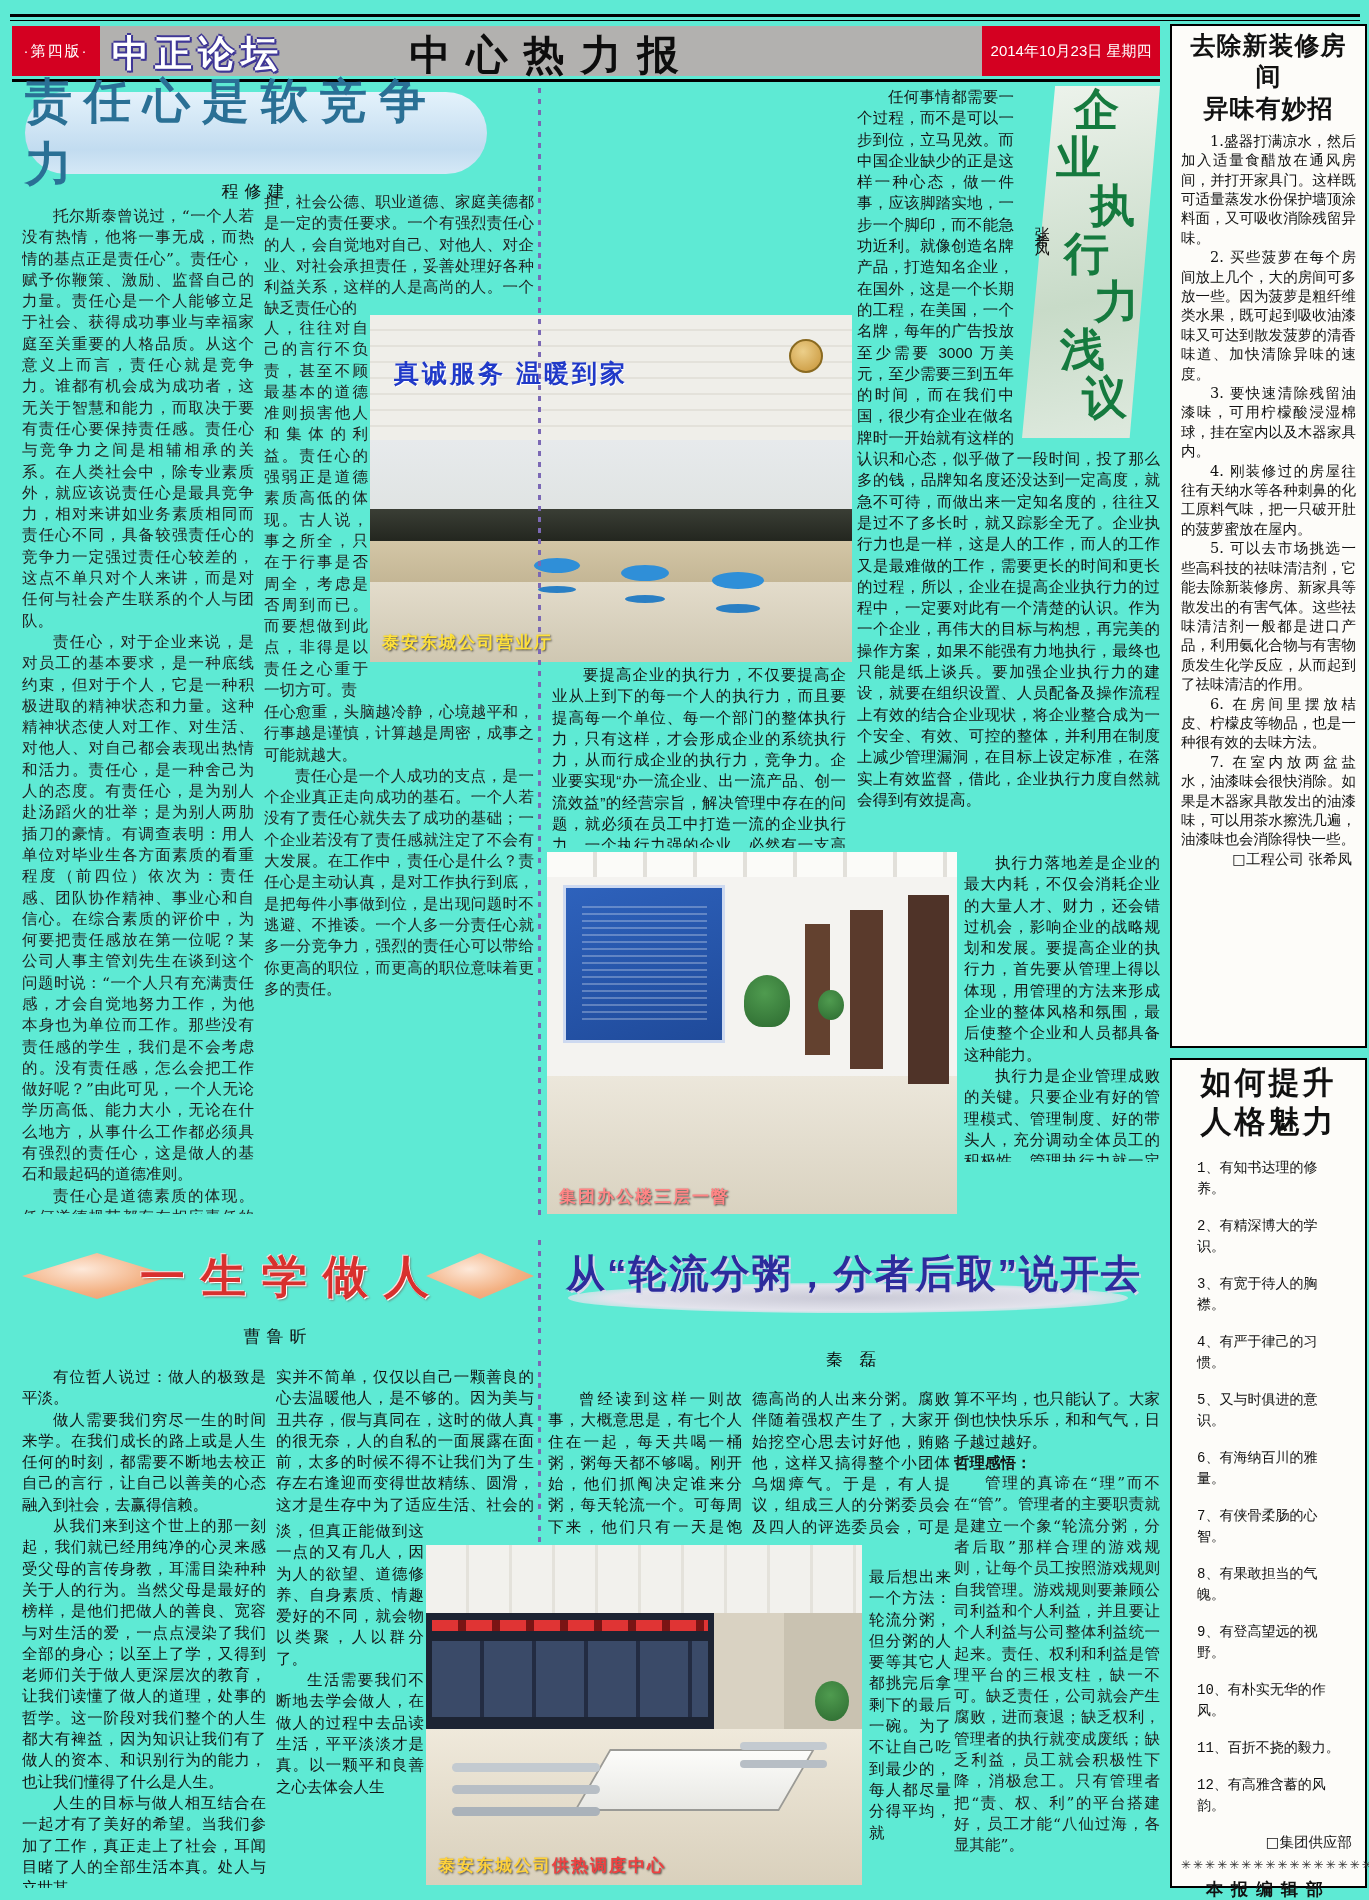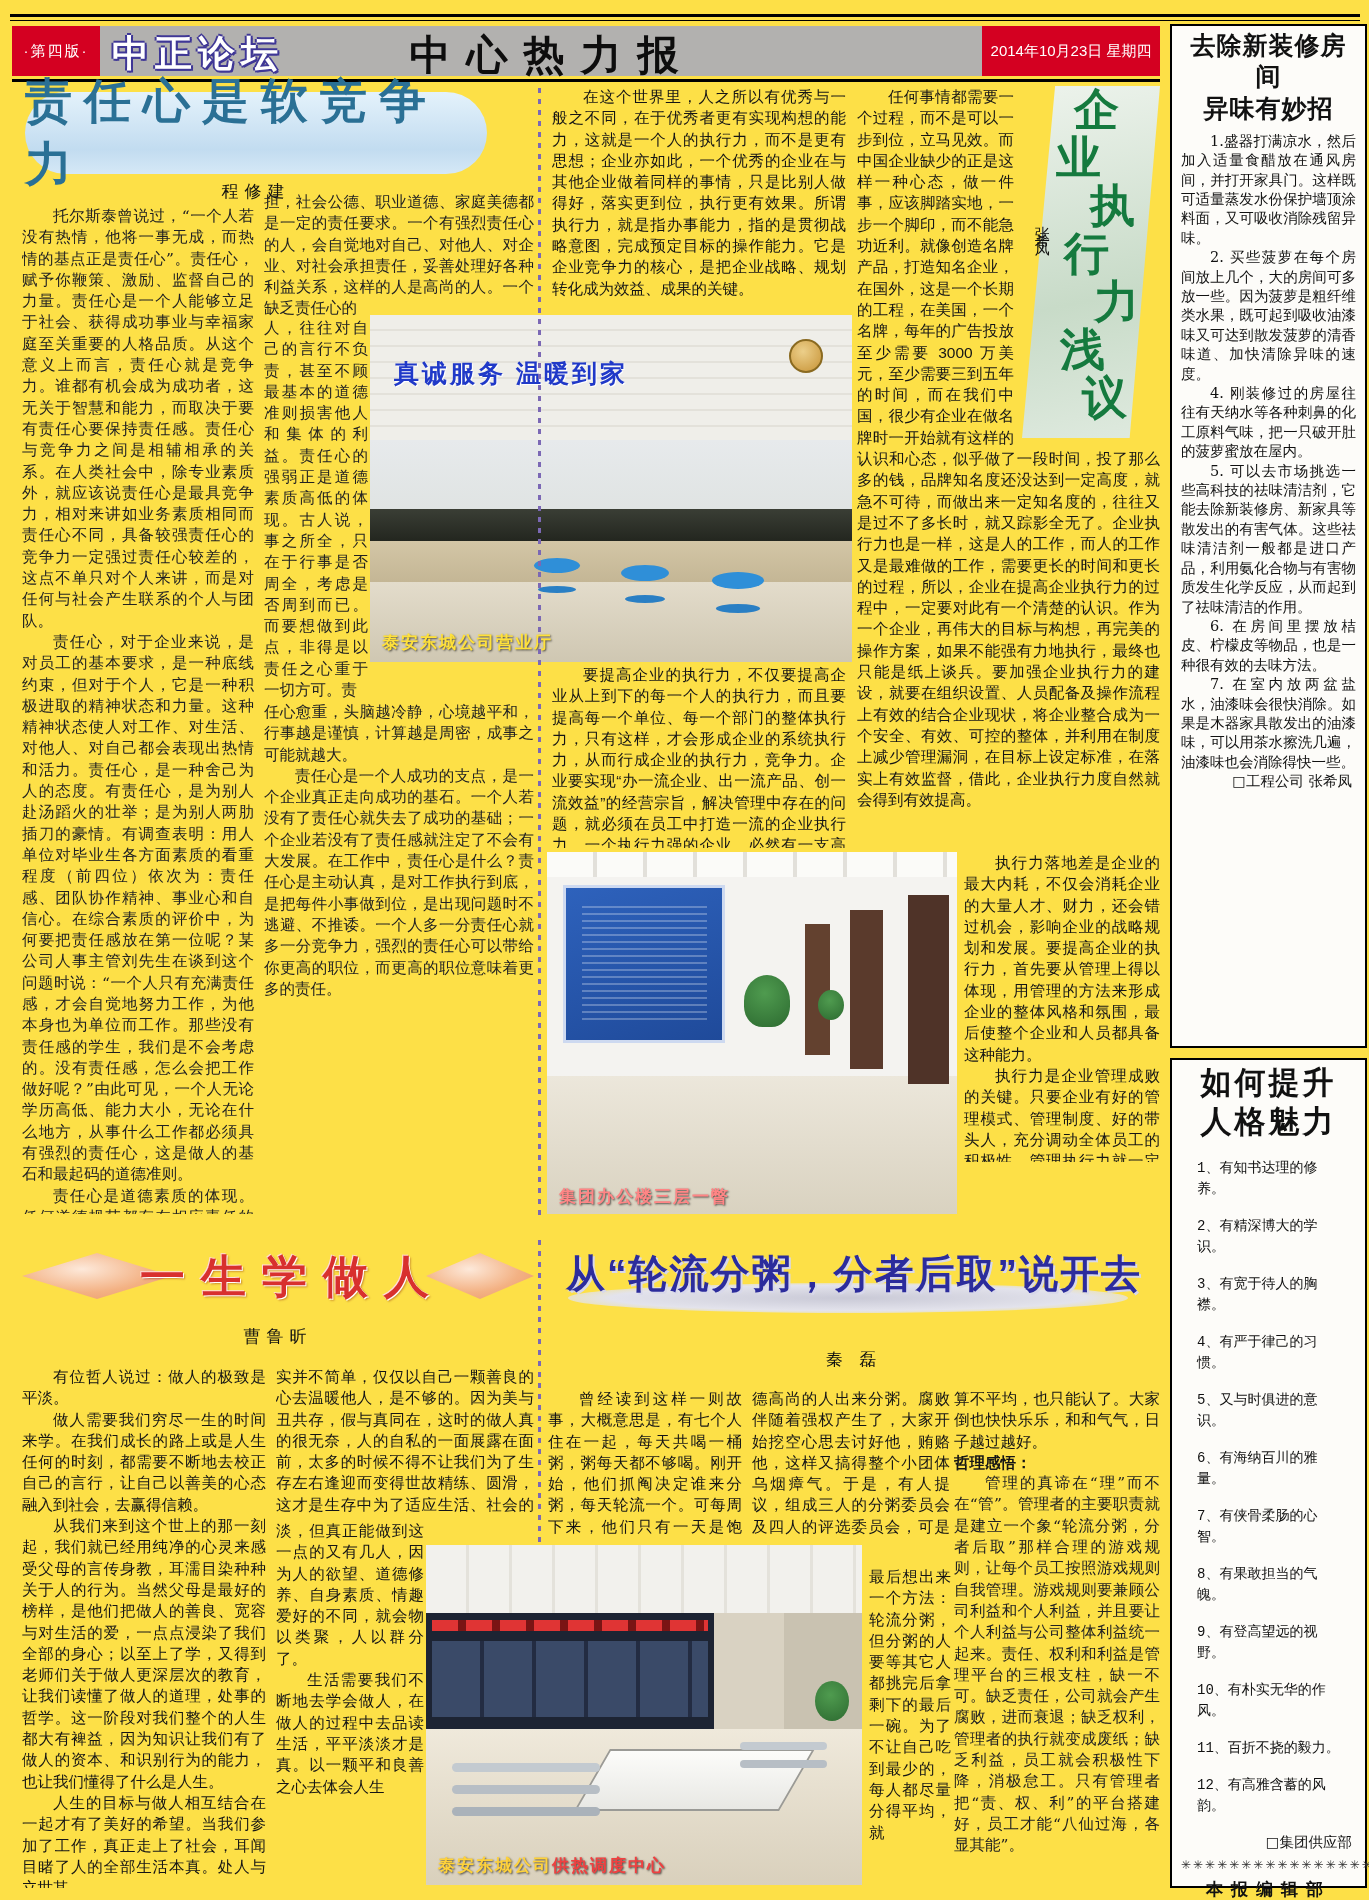--- a/index.html
+++ b/index.html
@@ -1,16 +1,16 @@
 <!DOCTYPE html>
 <html><head>
 <meta charset="utf-8">
 <style>
   html,body{margin:0;padding:0;background:#e8e8e8;}
-  #page{position:relative;width:1369px;height:1900px;background:#fde047;margin:0 auto;
+  #page{position:relative;width:1369px;height:1900px;background:#5eead4;margin:0 auto;
         font-family:"Liberation Sans",sans-serif;color:#111;overflow:hidden;}
   .abs{position:absolute;}
   .rule{background:#000;}
   
   #band{background:#b2b1af;}
   .redbox{background:#d40021;color:#fff;display:flex;align-items:center;justify-content:center;}
   #edition{font-size:15px;letter-spacing:2px;}
   #forum{font-size:37px;font-weight:bold;color:#fff;letter-spacing:6px;
          text-shadow:2px 0 #3f3796,-2px 0 #3f3796,0 2px #3f3796,0 -2px #3f3796,2px 2px #3f3796;}
   #masthead{font-family:"Liberation Serif",serif;font-size:41px;font-weight:bold;letter-spacing:16px;
@@ -126,23 +126,20 @@
     <div class="pp" style="left:0;top:65%;width:100%;height:12%;background:linear-gradient(180deg,#d3c6a6,#c4b695)"></div>
     <div class="pp" style="left:0;top:77%;width:100%;height:23%;background:linear-gradient(180deg,#e3dccb,#cfc7b2)"></div>
     <div class="pp" style="left:34%;top:70%;width:46px;height:15px;border-radius:50%;background:#2f8fd8;box-shadow:0 24px 0 -4px #2a7fc4"></div>
     <div class="pp" style="left:52%;top:72%;width:48px;height:16px;border-radius:50%;background:#2f8fd8;box-shadow:0 26px 0 -4px #2a7fc4"></div>
     <div class="pp" style="left:71%;top:74%;width:52px;height:17px;border-radius:50%;background:#2f8fd8;box-shadow:0 28px 0 -4px #2a7fc4"></div>
     <span class="cap" style="color:#ffe13a">泰安东城公司营业厅</span>
   </div>
 
   <div class="abs vdiv" style="left:538px;top:88px;height:1128px"></div>
 
-  <div class="abs tx prt" style="left:552px;top:86px;width:294px;height:226px">
-    <p>在这个世界里，人之所以有优秀与一般之不同，在于优秀者更有实现构想的能力，这就是一个人的执行力，而不是更有思想；企业亦如此，一个优秀的企业在与其他企业做着同样的事情，只是比别人做得好，落实更到位，执行更有效果。所谓执行力，就是指办事能力，指的是贯彻战略意图，完成预定目标的操作能力。它是企业竞争力的核心，是把企业战略、规划转化成为效益、成果的关键。</p>
-  </div>
   <div class="abs tx prt" style="left:552px;top:664px;width:294px;height:184px">
     <p>要提高企业的执行力，不仅要提高企业从上到下的每一个人的执行力，而且要提高每一个单位、每一个部门的整体执行力，只有这样，才会形成企业的系统执行力，从而行成企业的执行力，竞争力。企业要实现“办一流企业、出一流产品、创一流效益”的经营宗旨，解决管理中存在的问题，就必须在员工中打造一流的企业执行力。一个执行力强的企业，必然有一支高素质的员工队伍，而具有高素质员工队伍的企业，必定是充满希望的企业。</p>
   </div>
 
   <div class="abs tx prt" style="left:857px;top:86px;width:303px;height:758px">
     <div id="tbox">
       <div id="tboxbg"></div>
       <div class="vchar" style="margin-left:52px">企</div>
       <div class="vchar" style="margin-left:34px">业</div>
       <div class="vchar" style="margin-left:68px">执</div>
@@ -237,20 +234,21 @@
     <div class="pp" style="left:72%;top:58%;width:20%;height:8px;border-radius:4px;background:#c3cad0;box-shadow:0 18px 0 0 #b7bec5"></div>
     <span class="cap"><span style="color:#ffd23a">泰安东城公司</span><span style="color:#f04040">供热调度中心</span></span>
   </div>
 
   <div class="abs sbox" id="sb1" style="left:1170px;top:24px;width:197px;height:1024px">
     <div class="sbtitle">去除新装修房间</div>
     <div class="sbtitle" style="margin-bottom:8px">异味有妙招</div>
     <div class="tips">
       <p>1.盛器打满凉水，然后加入适量食醋放在通风房间，并打开家具门。这样既可适量蒸发水份保护墙顶涂料面，又可吸收消除残留异味。</p>
       <p>2. 买些菠萝在每个房间放上几个，大的房间可多放一些。因为菠萝是粗纤维类水果，既可起到吸收油漆味又可达到散发菠萝的清香味道、加快清除异味的速度。</p>
+      <p>3. 要快速清除残留油漆味，可用柠檬酸浸湿棉球，挂在室内以及木器家具内。</p>
       <p>4. 刚装修过的房屋往往有天纳水等各种刺鼻的化工原料气味，把一只破开肚的菠萝蜜放在屋内。</p>
       <p>5. 可以去市场挑选一些高科技的祛味清洁剂，它能去除新装修房、新家具等散发出的有害气体。这些祛味清洁剂一般都是进口产品，利用氨化合物与有害物质发生化学反应，从而起到了祛味清洁的作用。</p>
       <p>6. 在房间里摆放桔皮、柠檬皮等物品，也是一种很有效的去味方法。</p>
       <p>7. 在室内放两盆盐水，油漆味会很快消除。如果是木器家具散发出的油漆味，可以用茶水擦洗几遍，油漆味也会消除得快一些。</p>
     </div>
     <div class="sig">□工程公司  张希凤</div>
   </div>
 
   <div class="abs sbox" id="sb2" style="left:1170px;top:1058px;width:197px;height:830px">
     <div class="sbtitle">如何提升</div>

